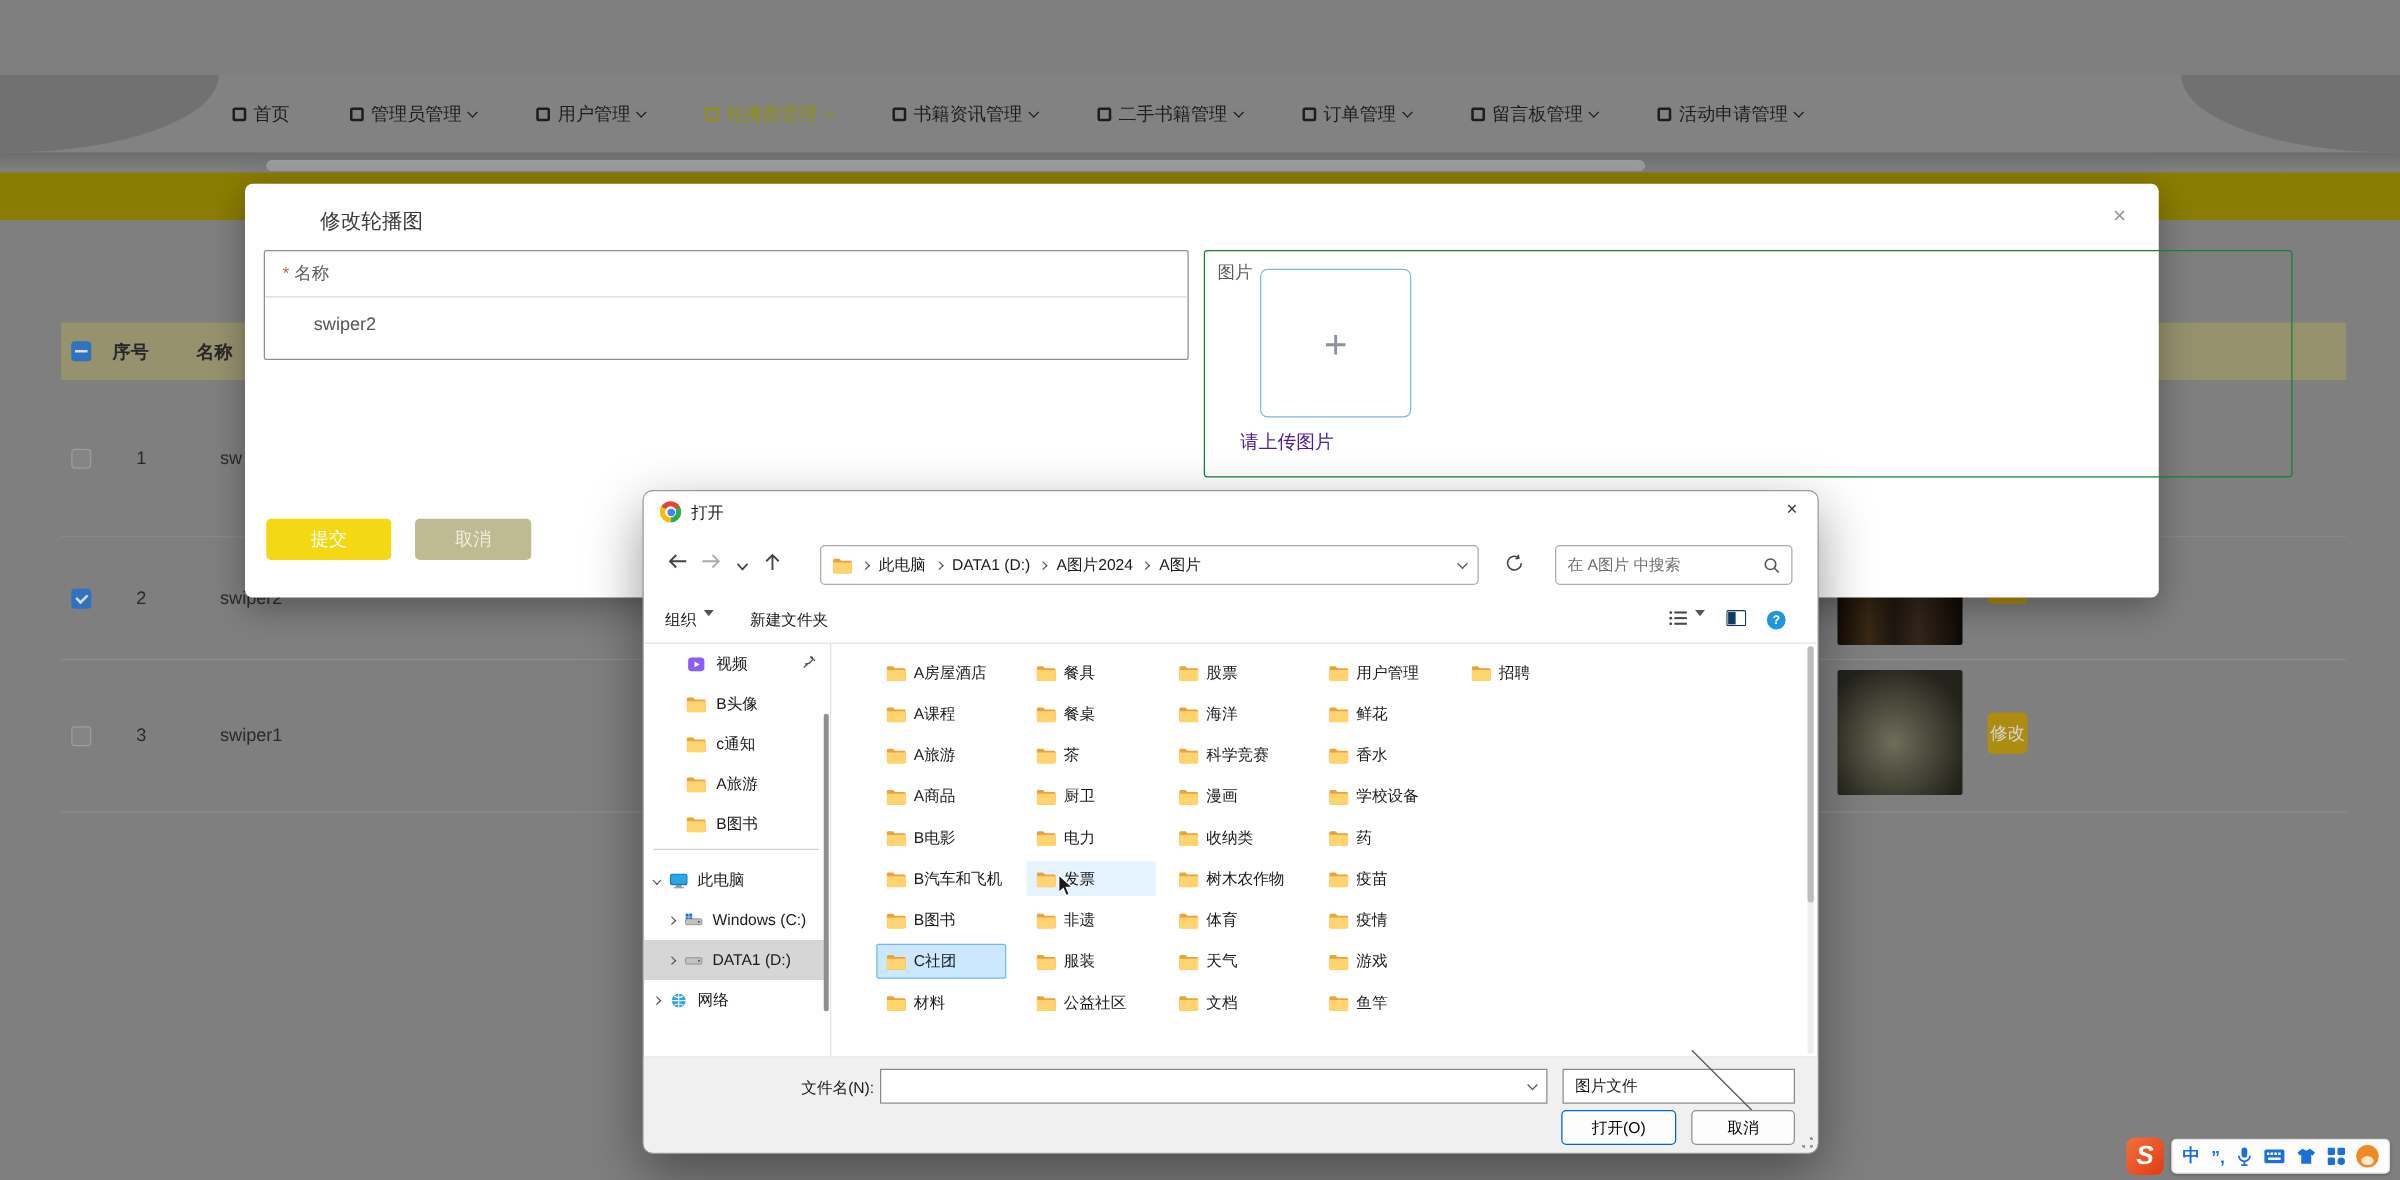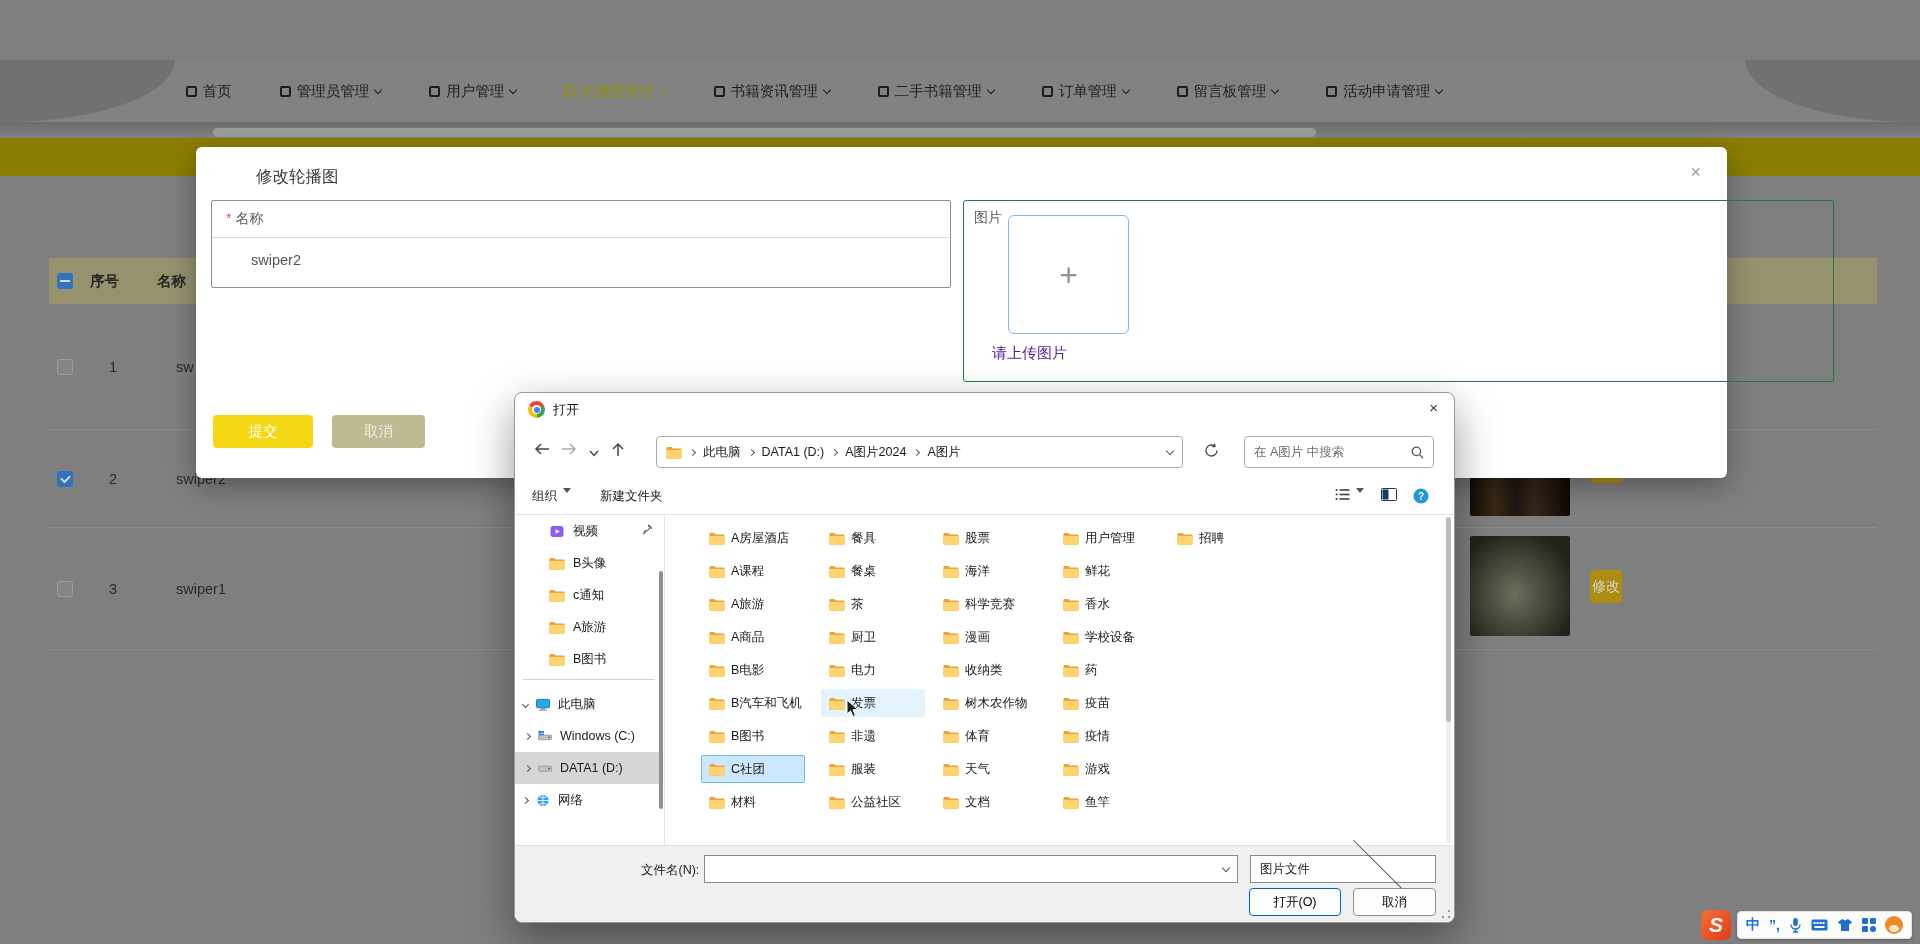--- a/index.html
+++ b/index.html
@@ -90,21 +90,21 @@
 .fd-toolbar{position:absolute;left:0;top:86px;width:939px;height:36px;border-bottom:1px solid #e3e3e3}
 .tb-item{position:absolute;top:9px;display:flex;align-items:flex-start;gap:6px;font-size:12.5px;color:#1a1a1a;cursor:pointer}
 .tri{width:0;height:0;border-left:4px solid transparent;border-right:4px solid transparent;border-top:5px solid #555}
 .fd-side{position:absolute;left:0;top:122px;width:148px;height:330px}
 .sq-item{display:flex;align-items:center;gap:8px;height:32px;padding-left:34px;position:relative;cursor:pointer}
 .sq-label{white-space:nowrap}
 .pin{position:absolute;right:10px;top:9px}
 .side-div{border-top:1px solid #d0d0d0;margin:4px 8px 2px 8px}
 .tree{margin-top:8px}
 .tr-item{display:flex;align-items:center;gap:7px;height:32px;padding-left:8px;position:relative;cursor:pointer;white-space:nowrap}
-.tr-item.lvl1{padding-left:10px}
+.tr-item.lvl1{padding-left:20px}
 .tr-item.selected{background:#d6d6d6}
 .tr-caret{color:#555;display:inline-block;width:5px;height:5px;border-right:1.3px solid #555;border-bottom:1.3px solid #555;flex:0 0 auto}
 .tr-caret.exp{transform:rotate(45deg)}
 .tr-caret.col{transform:rotate(-45deg)}
 .side-vscroll{position:absolute;left:144px;top:178px;width:4px;height:238px;background:#8f8f8f;border-radius:2px}
 .fd-split{position:absolute;left:149px;top:122px;width:1px;height:330px;background:#e3e3e3}
 .fd-files{position:absolute;left:150px;top:122px;width:780px;height:330px;overflow:hidden}
 .fcol{position:absolute;top:9px}
 .f-item{display:flex;align-items:center;gap:6px;height:28px;margin-bottom:5px;padding:0 7px;border:1px solid transparent;border-radius:2px;cursor:pointer;position:relative;width:max-content;min-width:104px}
 .f-item.sel{background:var(--select-blue,#cce8ff);border-color:#70b8e8}

